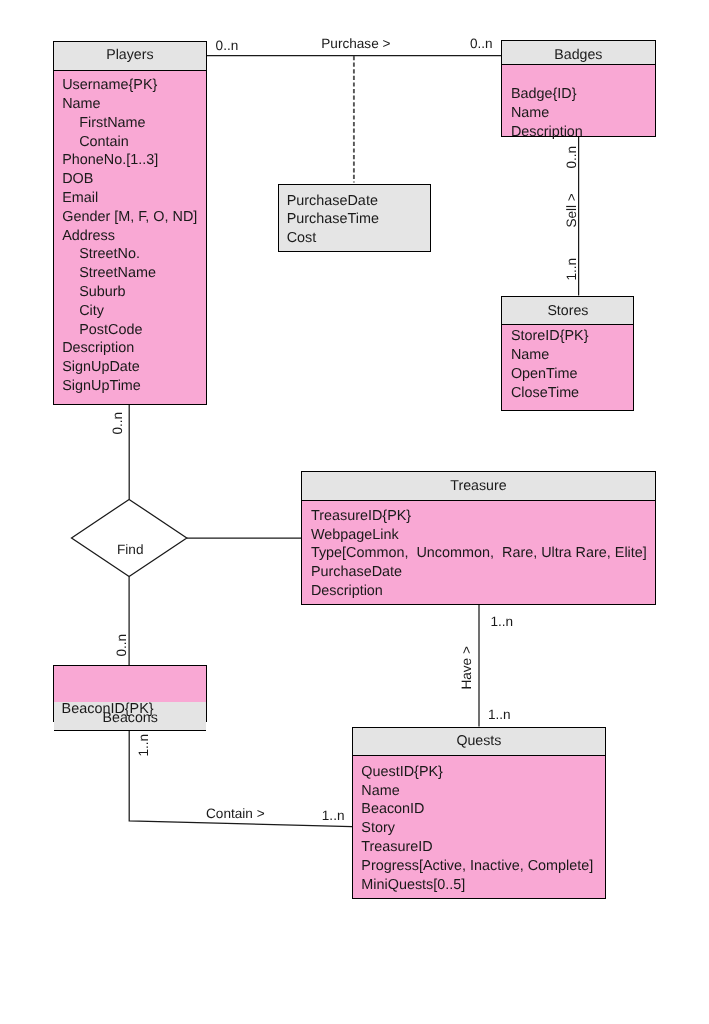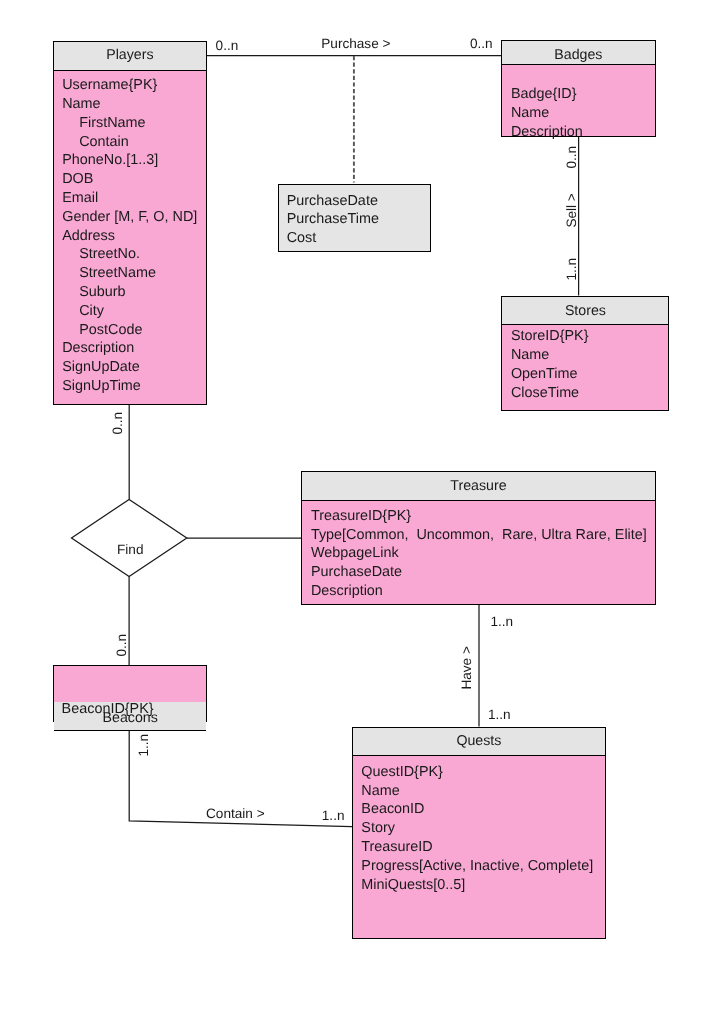--- a/index.html
+++ b/index.html
@@ -61,46 +61,46 @@
       </div>
 </div>
 <div class="entity" style="left:501.2px;top:40.2px;width:154.4px;height:96.8px;">
   <div class="ent-header" style="height:24px;padding-top:5.2px;"><span>Badges</span></div>
   <div class="ent-body" style="top:29.2px;padding-top:15px;padding-left:8.7px;">    
         <div class="attr">Badge{ID}</div>    
         <div class="attr">Name</div>    
         <div class="attr">Description</div>  
       </div>
 </div>
-<div class="entity" style="left:501.4px;top:295.5px;width:168px;height:115.1px;">
+<div class="entity" style="left:501.4px;top:295.5px;width:133px;height:115.1px;">
   <div class="ent-header" style="height:28.8px;padding-top:5.1px;"><span>Stores</span></div>
   <div class="ent-body" style="top:28.8px;padding-top:2px;padding-left:8.5px;">    
         <div class="attr">StoreID{PK}</div>    
         <div class="attr">Name</div>    
         <div class="attr">OpenTime</div>    
         <div class="attr">CloseTime</div>  
       </div>
 </div>
 <div class="entity" style="left:301.4px;top:471.3px;width:354.2px;height:134.2px;">
   <div class="ent-header" style="height:29.1px;padding-top:4.4px;"><span>Treasure</span></div>
   <div class="ent-body" style="top:29.1px;padding-top:5.5px;padding-left:8.5px;">    
         <div class="attr">TreasureID{PK}</div>    
+        <div class="attr">WebpageLink</div>    
         <div class="attr">Type[Common,  Uncommon,  Rare, Ultra Rare, Elite]</div>    
-        <div class="attr">WebpageLink</div>    
         <div class="attr">PurchaseDate</div>    
         <div class="attr">Description</div>  
       </div>
 </div>
 <div class="entity" style="left:53.3px;top:665.4px;width:153.8px;height:56.5px;">
   <div class="ent-header" style="height:29.1px;padding-top:7px;margin-top:36px;"><span>Beacons</span></div>
   <div class="ent-body" style="top:29.1px;padding-top:4.5px;padding-left:7.3px;">    
         <div class="attr">BeaconID{PK}</div>  
       </div>
 </div>
-<div class="entity" style="left:352px;top:727.2px;width:253.8px;height:212px;">
+<div class="entity" style="left:352px;top:727.2px;width:253.8px;height:172.0px;">
   <div class="ent-header" style="height:28.2px;padding-top:3.8px;"><span>Quests</span></div>
   <div class="ent-body" style="top:28.2px;padding-top:6.5px;padding-left:8.3px;">    
         <div class="attr">QuestID{PK}</div>    
         <div class="attr">Name</div>    
         <div class="attr">BeaconID</div>    
         <div class="attr">Story</div>    
         <div class="attr">TreasureID</div>    
         <div class="attr">Progress[Active, Inactive, Complete]</div>    
         <div class="attr">MiniQuests[0..5]</div>  
       </div>

